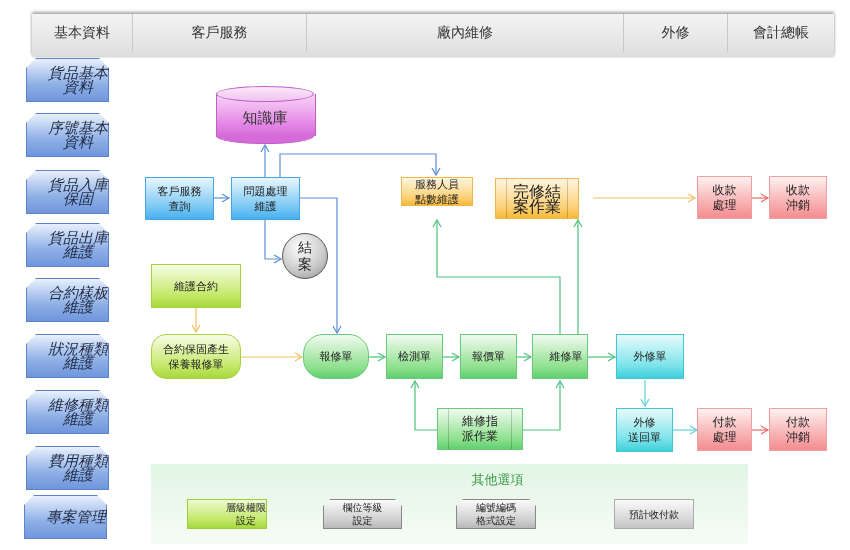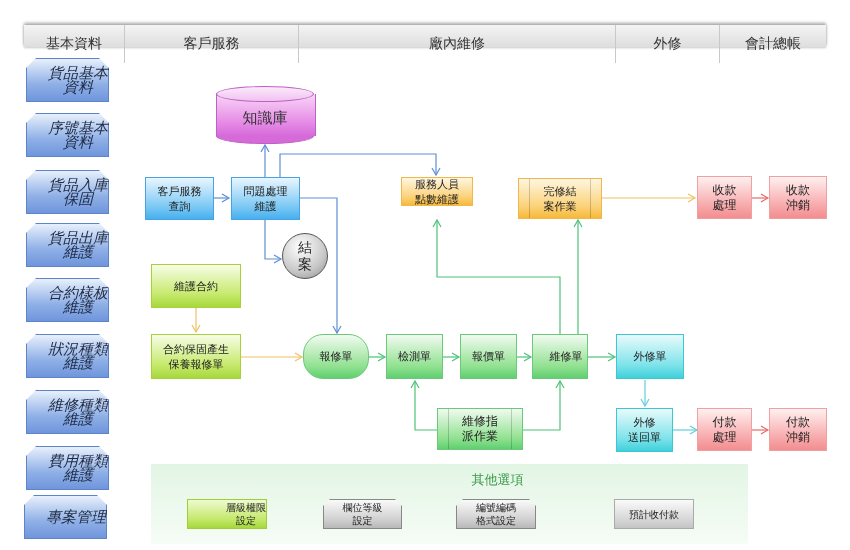--- a/index.html
+++ b/index.html
@@ -1,20 +1,20 @@
 <!DOCTYPE html>
 <html><head>
 <meta charset="utf-8">
 <style>
   html, body { margin:0; padding:0; }
   body { width:850px; height:550px; position:relative; background:#ffffff; overflow:hidden;
          font-family:"DejaVu Sans", sans-serif; color:#333; }
-  .topbar { position:absolute; left:24px; top:14px; width:802px; height:22px;
+  .topbar { position:absolute; left:32px; top:14px; width:802px; height:42px;
             background:linear-gradient(#f4f4f4,#dedede); box-shadow:0 -2px 3px rgba(0,0,0,0.35), 0 1px 2px rgba(0,0,0,0.2);
-            display:flex;margin-top:11px; }
+            display:flex; }
   .topbar .tab { height:38px; display:flex; align-items:center; justify-content:center;
                  font-size:14px; color:#333; border-right:1px solid #c8c8c8; cursor:pointer; }
   .topbar .tab:last-child { border-right:none; }
   .side-btn { position:absolute; left:26px; width:81px; height:42px;
               background:linear-gradient(#e8f0fc,#8fb0e6 60%,#6f95dc);
               border:1px solid #5d84c8; clip-path:polygon(10px 0, calc(100% - 10px) 0, 100% 10px, 100% 100%, 0 100%, 0 10px);
               display:flex; align-items:center; justify-content:flex-end; text-align:center;
               font-size:15px; line-height:14px; color:#1e2a44; cursor:pointer;font-style:italic; }
   .node { position:absolute; display:flex; align-items:center; justify-content:center; text-align:center;
           font-size:11px; line-height:15px; color:#222; box-sizing:border-box; cursor:pointer; }
@@ -148,41 +148,41 @@
     <div><span>問題處理</span><br><span>維護</span></div>
   </div>
 
 <div class="end-circle">
     <div><span>結</span><br><span>案</span></div>
   </div>
 
 <div class="node orange" style="left:401px; top:177px; width:72px; height:29px;">
     <div><span>服務人員</span><br><span>點數維護</span></div>
   </div>
-<div class="node orange proc" style="left:518px; top:178px; width:84px; height:41px; font-size:11px;">
+<div class="node orange proc" style="left:495px; top:178px; width:84px; height:41px; font-size:16px;">
     <div><span>完修結</span><br><span>案作業</span></div>
   </div>
 
 <div class="node pink" style="left:697px; top:176px; width:55px; height:43px; font-size:12px;">
     <div><span>收款</span><br><span>處理</span></div>
   </div>
 <div class="node pink" style="left:769px; top:176px; width:58px; height:43px; font-size:12px;">
     <div><span>收款</span><br><span>沖銷</span></div>
   </div>
 <div class="node pink" style="left:697px; top:408px; width:55px; height:43px; font-size:12px;">
     <div><span>付款</span><br><span>處理</span></div>
   </div>
 <div class="node pink" style="left:769px; top:408px; width:58px; height:43px; font-size:12px;">
     <div><span>付款</span><br><span>沖銷</span></div>
   </div>
 
 <div class="node lime" style="left:151px; top:264px; width:90px; height:44px;">
     <span>維護合約</span>
   </div>
-<div class="node lime" style="left:151px; top:334px; width:90px; height:45px;">
+<div class="node lime" style="left:151px; top:334px; width:90px; height:45px;border-radius:15px;">
     <div><span>合約保固產生</span><br><span>保養報修單</span></div>
   </div>
 
 <div class="node green" style="left:303px; top:334px; width:66px; height:45px;border-radius:20px;">
     <span>報修單</span>
   </div>
 <div class="node green" style="left:386px; top:334px; width:57px; height:45px;">
     <span>檢測單</span>
   </div>
 <div class="node green" style="left:460px; top:334px; width:57px; height:45px;">

